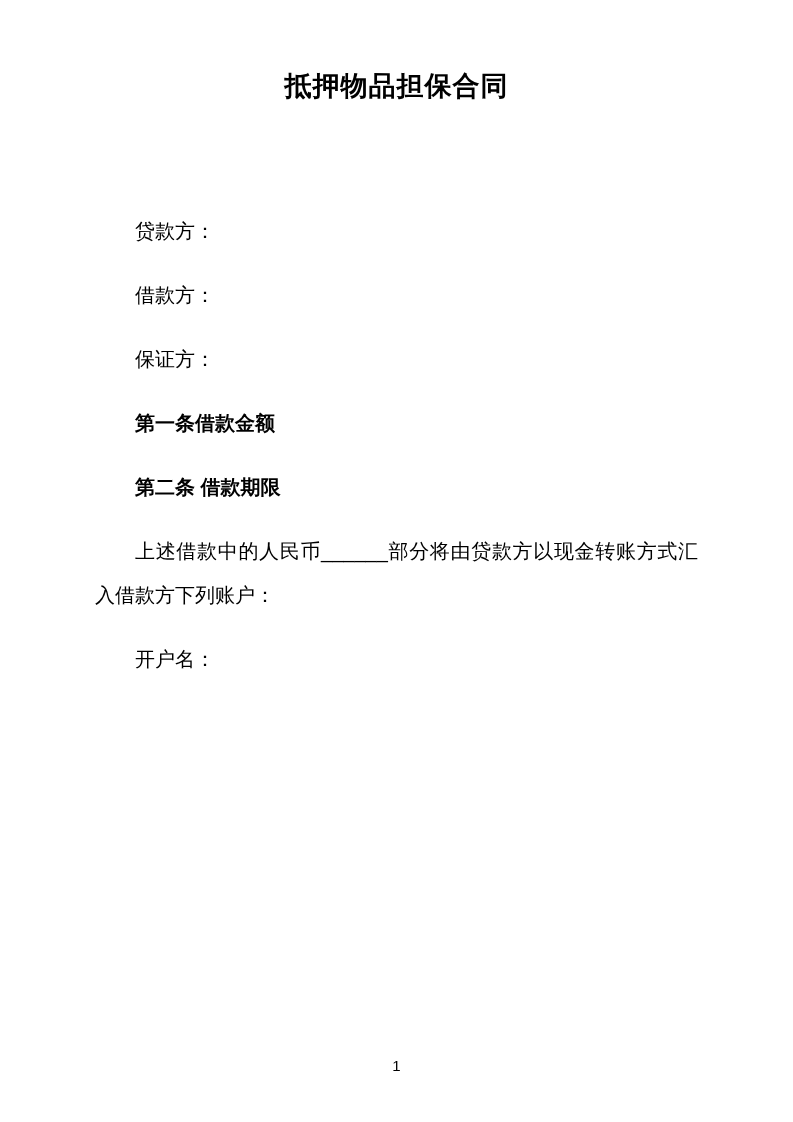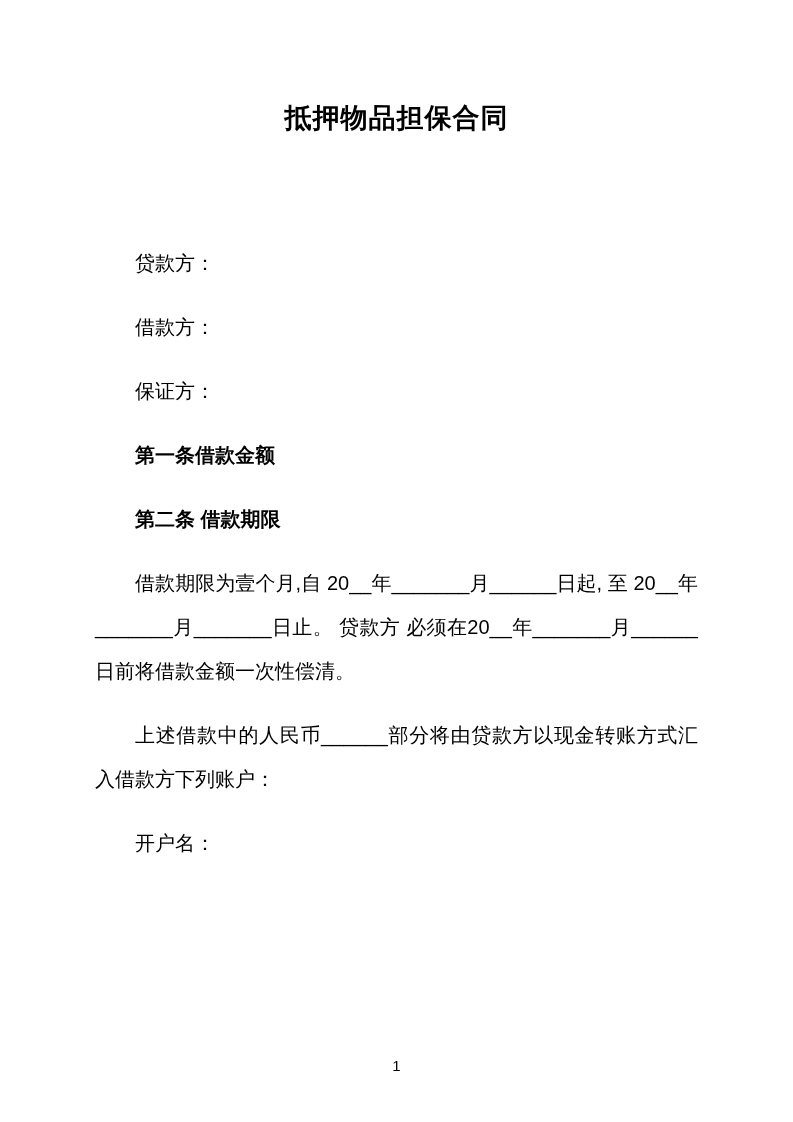--- a/index.html
+++ b/index.html
@@ -9,21 +9,21 @@
   }
   .page {
     position: relative;
     width: 793px;
     height: 1122px;
     margin: 0 auto;
     background: #ffffff;
     color: #000000;
     font-family: "Liberation Sans", "DejaVu Sans", sans-serif;
     box-sizing: border-box;
-    padding: 100px 95px 0 95px;
+    padding: 68px 95px 0 95px;
     overflow: hidden;
   }
   .doc-title {
     margin: 0 0 105px 0;
     text-align: center;
     font-size: 27px;
     font-weight: bold;
     letter-spacing: 1px;
     color: #000000;
   }
@@ -62,21 +62,20 @@
   <p class="para">借款方：</p>
 
   <p class="para">保证方：</p>
 
 
   <p class="para bold">第一条借款金额</p>
 
 
   <p class="para bold">第二条 借款期限</p>
 
-  <p class="para">借款期限为壹个月,自  20__年_______月______日起, 至  20__年_______月_______日止。 贷款方 必须在20__年_______月______日前将借款金额一次性偿清。</p>
 
 
   <p class="para">上述借款中的人民币______部分将由贷款方以现金转账方式汇入借款方下列账户：</p>
 
   <p class="para">开户名：</p>
 
   <div class="page-footer">1</div>
 
 </div>
 

